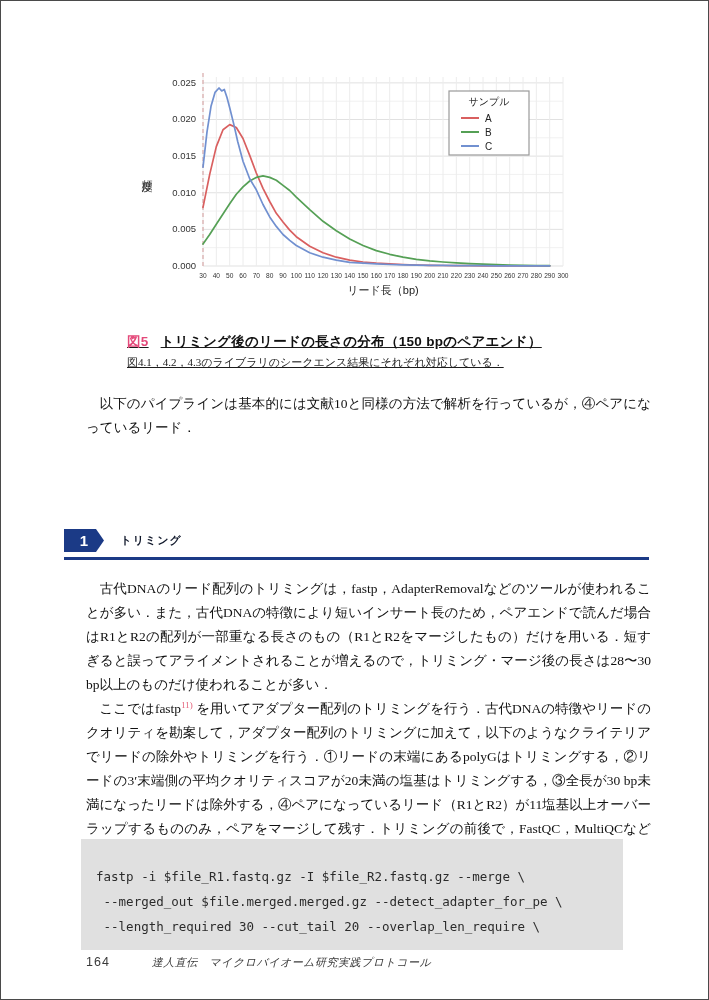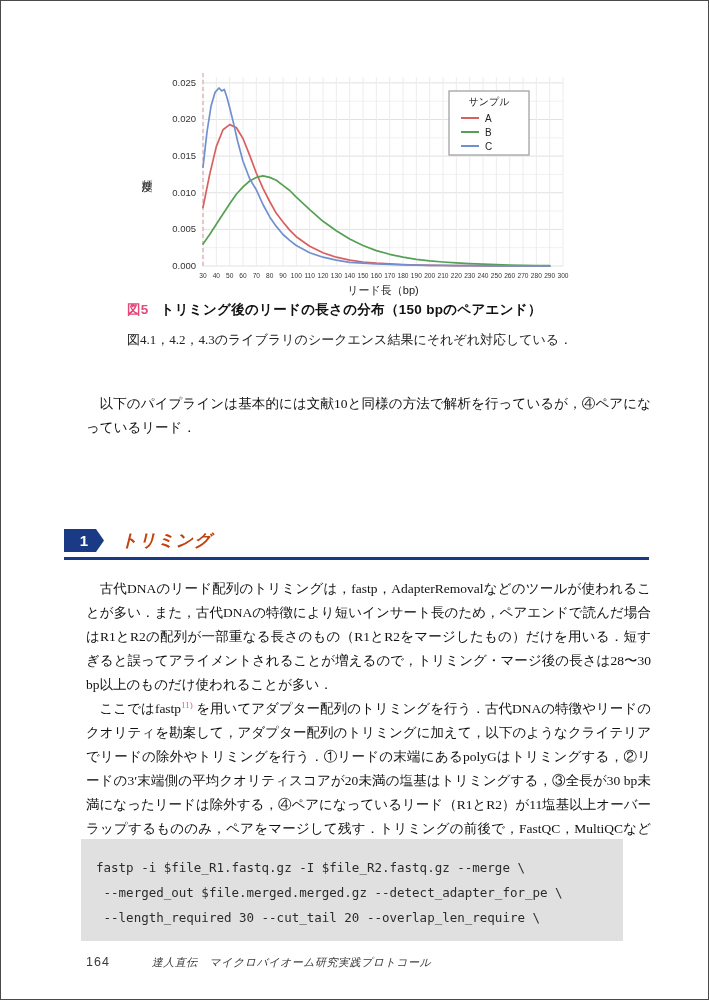--- a/index.html
+++ b/index.html
@@ -9,47 +9,47 @@
     width:709px; height:1000px;
     background:#ffffff;
     border:1px solid #4a4a4a;
     overflow:hidden;
     font-family:"Liberation Serif","DejaVu Serif",serif;
     color:#1c1c1c;
   }
   
   .chart-block { position:absolute; top:60px; left:130px; width:460px; height:248px; }
   
-  .caption { position:absolute; top:300px; left:126px; width:490px;
-             font-family:"Liberation Sans","DejaVu Sans",sans-serif; }
+  .caption { position:absolute; top:332px; left:126px; width:490px;
+             font-family:"Liberation Sans","DejaVu Sans",sans-serif;text-decoration:underline; }
   .caption-main { font-size:13.5px; font-weight:bold; letter-spacing:0.3px; }
   .fig-label { color:#e4497a; margin-right:12px; }
   .fig-title { color:#111; }
-  .caption-sub { margin-top:12px; font-size:13px; font-weight:normal; color:#222;
+  .caption-sub { margin-top:4px; font-size:11px; font-weight:normal; color:#222;
                  font-family:"Liberation Serif","DejaVu Serif",serif; }
   
   .body-text { position:absolute; left:85px; width:565px;
                font-size:13.5px; line-height:24px; text-align:justify; color:#111; }
   .body-text.block1 { top:391px; }
   .body-text.block2 { top:576px; }
   sup.ref { color:#e4627a; font-size:9px; vertical-align:super; line-height:0; }
   
   .section-header { position:absolute; top:528px; left:63px; width:585px;
                     border-bottom:3px solid #1b3a86; padding-bottom:5px;
                     font-family:"Liberation Sans","DejaVu Sans",sans-serif; }
   .section-badge { display:inline-block; width:40px; height:23px; background:#1b3a86;
                    clip-path:polygon(0 0, 80% 0, 100% 50%, 80% 100%, 0 100%);
                    color:#fff; font-weight:bold; font-size:15px; text-align:center;
                    line-height:23px; vertical-align:middle; }
-  .section-title { display:inline-block; margin-left:12px; color:#c2410c;
-                   font-weight:bold; font-size:17px; vertical-align:middle;
-                   letter-spacing:1px;font-style:italic; }
+  .section-title { display:inline-block; margin-left:12px; color:#0f172a;
+                   font-weight:bold; font-size:11px; vertical-align:middle;
+                   letter-spacing:1px; }
   
   .code-block { position:absolute; top:838px; left:80px; width:542px;
-                background:#e0e0e0; padding:16px 10px 11px 15px;
+                background:#e0e0e0; padding:25px 10px 11px 15px;
                 font-family:"DejaVu Sans Mono","Liberation Mono",monospace;
                 font-size:12.5px; line-height:25px; color:#2b2b2b; white-space:pre; }
   
   .footer { position:absolute; top:951px; left:85px;
             font-family:"Liberation Sans","DejaVu Sans",sans-serif; color:#3a3a3a; }
   .page-num { font-size:12.5px; margin-right:42px; letter-spacing:1px; }
   .book-title { font-size:11px; letter-spacing:0.5px;font-style:italic; }
 </style>
 </head>
 <body>

